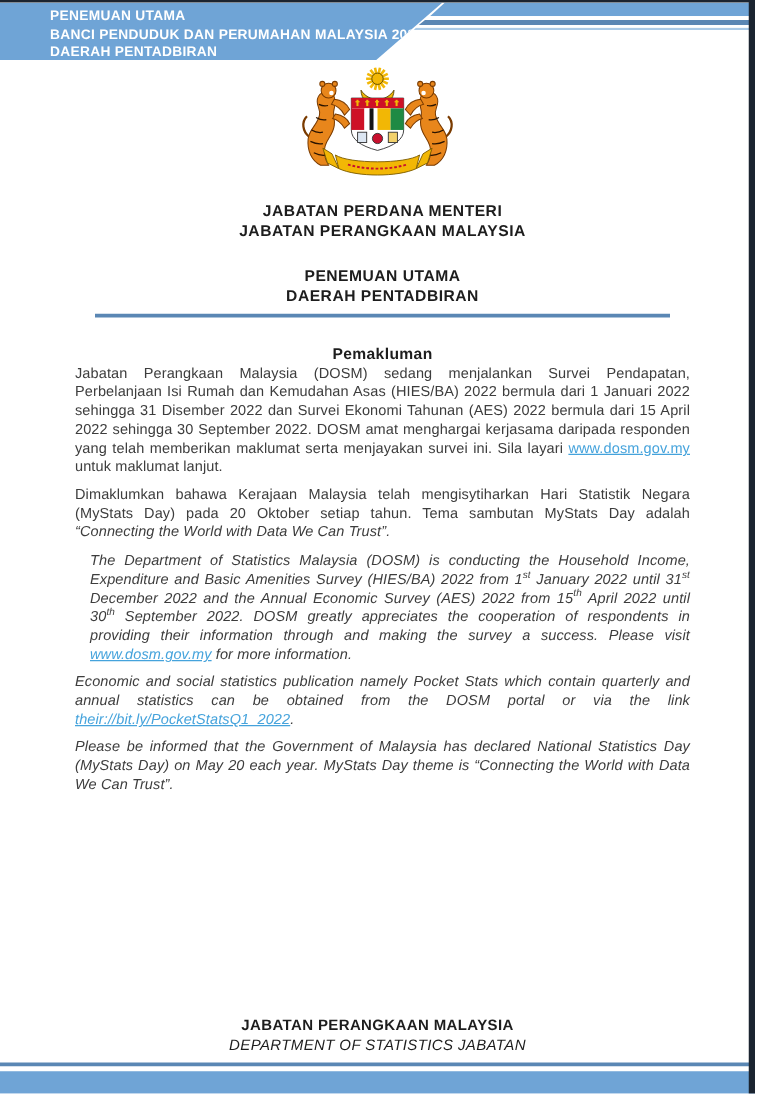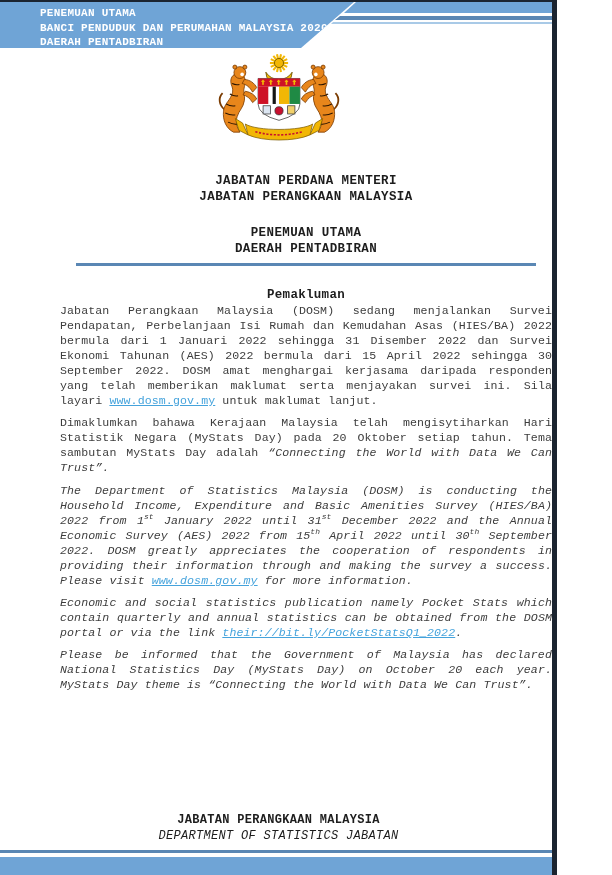--- a/index.html
+++ b/index.html
@@ -1,18 +1,18 @@
 <!DOCTYPE html>
 <html><head>
 <meta charset="utf-8">
 <style>
   html,body{margin:0;padding:0;background:#fff;}
   .page{
-    position:relative;width:557px;height:875px;background:#fff;overflow:hidden;
-    font-family:Liberation Mono, monospace;color:#3d3d3d;
+    position:relative;width:604px;height:875px;background:#fff;overflow:hidden;
+    font-family:Liberation Sans, sans-serif;color:#3d3d3d;
   }
   
   .edge-top{position:absolute;top:0;left:0;right:0;height:2px;background:#1b2430;z-index:20;}
   .edge-right{position:absolute;top:0;right:0;bottom:0;width:5px;background:#1b2430;z-index:20;}
 
   
   .banner{
     position:absolute;top:2px;left:0;width:362px;height:46px;background:#6fa4d6;
     clip-path:polygon(0 0,354px 0,301px 100%,0 100%);
     box-sizing:border-box;padding:4px 0 0 40px;
@@ -20,32 +20,32 @@
   }
   .stripe-band{position:absolute;top:2px;left:0;width:612px;height:11px;background:#6fa4d6;
     clip-path:polygon(356px 0,612px 0,612px 100%,344px 100%);}
   .stripe-slate{position:absolute;top:16px;left:0;width:612px;height:4px;background:#5a87b4;
     clip-path:polygon(340px 0,612px 0,612px 100%,335px 100%);}
   .stripe-thin{position:absolute;top:22px;left:0;width:612px;height:2px;background:#a9cae7;
     clip-path:polygon(333px 0,612px 0,612px 100%,331px 100%);}
 
   .crest{position:absolute;top:53px;left:0;width:100%;text-align:center;}
 
-  .content{position:absolute;top:162px;left:60px;width:492px;}
+  .content{position:absolute;top:150px;left:60px;width:492px;}
   .h-center{text-align:center;font-weight:bold;color:#1d1d1d;font-size:12.5px;line-height:16px;letter-spacing:.4px;}
   .it{font-style:italic;}
   .ministry{margin-top:11px;}
   .title-my{margin-top:20px;}
   .divider{height:3px;background:#5a87b4;margin:6px 16px 9px 16px;}
   .title-en{margin-top:0;}
   .sec-head{margin-top:21px;letter-spacing:.3px;}
   .sec-head-en{margin-top:0;}
   .para{font-size:11.6px;line-height:15px;text-align:justify;margin:0 0 7px 0;color:#3d3d3d;letter-spacing:.1px;}
   .first-para{margin-top:0;}
-  .first-para-en{margin-top:8px;}
+  .first-para-en{margin-top:8px;margin-left:12px;}
   .en{font-style:italic;}
   .seg-link{color:#45a3dc;text-decoration:underline;cursor:pointer;}
   .seg-i{font-style:italic;}
   .seg-sup{vertical-align:super;font-size:8px;line-height:0;}
 
   .footer-org{position:absolute;top:813px;left:0;width:100%;text-align:center;
     font-size:12px;line-height:15.5px;color:#1d1d1d;letter-spacing:.3px;}
   .footer-org .b{font-weight:bold;}
   .footer-stripe{position:absolute;bottom:22px;left:0;right:0;height:3px;background:#5a87b4;}
   .footer-band{position:absolute;bottom:0;left:0;right:0;height:18px;background:#6fa4d6;}
@@ -157,21 +157,21 @@
 
 
     <div class="h-center sec-head">Pemakluman</div>
 
     <p class="para first-para"><span class="seg-t">Jabatan Perangkaan Malaysia (DOSM) sedang menjalankan Survei Pendapatan, Perbelanjaan Isi Rumah dan Kemudahan Asas (HIES/BA) 2022 bermula dari 1 Januari 2022 sehingga 31 Disember 2022 dan Survei Ekonomi Tahunan (AES) 2022 bermula dari 15 April 2022 sehingga 30 September 2022. DOSM amat menghargai kerjasama daripada responden yang telah memberikan maklumat serta menjayakan survei ini. Sila layari </span><a class="seg-link" href="#">www.dosm.gov.my</a><span class="seg-t"> untuk maklumat lanjut.</span></p>
     <p class="para"><span class="seg-t">Dimaklumkan bahawa Kerajaan Malaysia telah mengisytiharkan Hari Statistik Negara (MyStats Day) pada 20 Oktober setiap tahun. Tema sambutan MyStats Day adalah </span><span class="seg-i">“Connecting the World with Data We Can Trust”.</span></p>
 
 
     <p class="para en first-para-en"><span class="seg-t">The Department of Statistics Malaysia (DOSM) is conducting the Household Income, Expenditure and Basic Amenities Survey (HIES/BA) 2022 from 1</span><span class="seg-sup">st</span><span class="seg-t"> January 2022 until 31</span><span class="seg-sup">st</span><span class="seg-t"> December 2022 and the Annual Economic Survey (AES) 2022 from 15</span><span class="seg-sup">th</span><span class="seg-t"> April 2022 until 30</span><span class="seg-sup">th</span><span class="seg-t"> September 2022. DOSM greatly appreciates the cooperation of respondents in providing their information through and making the survey a success. Please visit </span><a class="seg-link" href="#">www.dosm.gov.my</a><span class="seg-t"> for more information.</span></p>
     <p class="para en"><span class="seg-t">Economic and social statistics publication namely Pocket Stats which contain quarterly and annual statistics can be obtained from the DOSM portal or via the link </span><a class="seg-link" href="#">their://bit.ly/PocketStatsQ1_2022</a><span class="seg-t">.</span></p>
-    <p class="para en"><span class="seg-t">Please be informed that the Government of Malaysia has declared National Statistics Day (MyStats Day) on October 20 each year. MyStats Day theme is “Connecting the World with Data We Can Trust”.</span></p>
+    <p class="para en"><span class="seg-t">Please be informed that the Government of Malaysia has declared National Statistics Day (MyStats Day) on May 20 each year. MyStats Day theme is “Connecting the World with Data We Can Trust”.</span></p>
 
   </div>
 
   <div class="footer-org">
     <div class="b">JABATAN PERANGKAAN MALAYSIA</div>
     <div class="it">DEPARTMENT OF STATISTICS JABATAN</div>
   </div>
 
   <div class="footer-stripe"></div>
   <div class="footer-band"></div>

